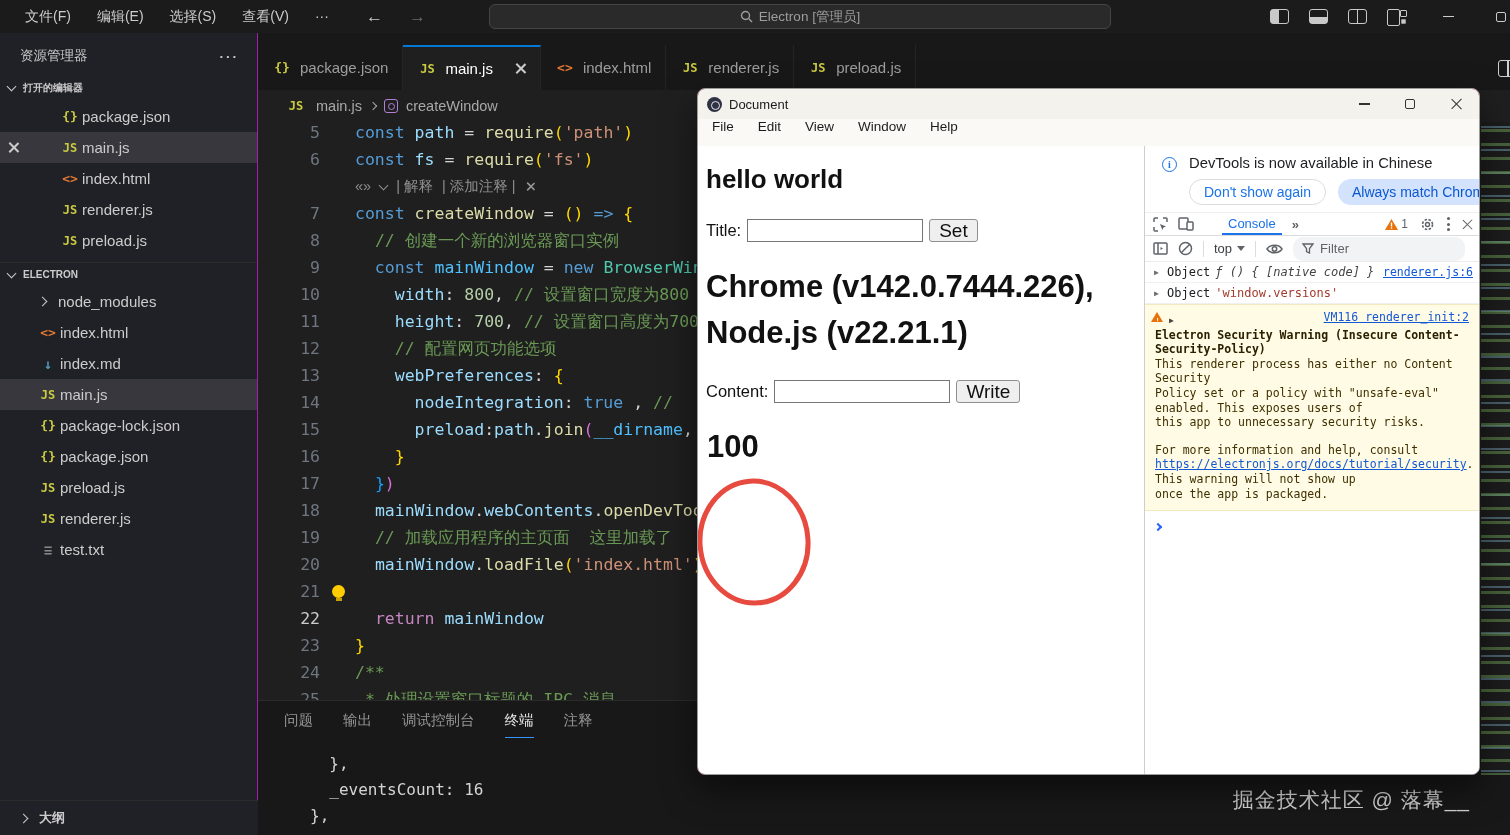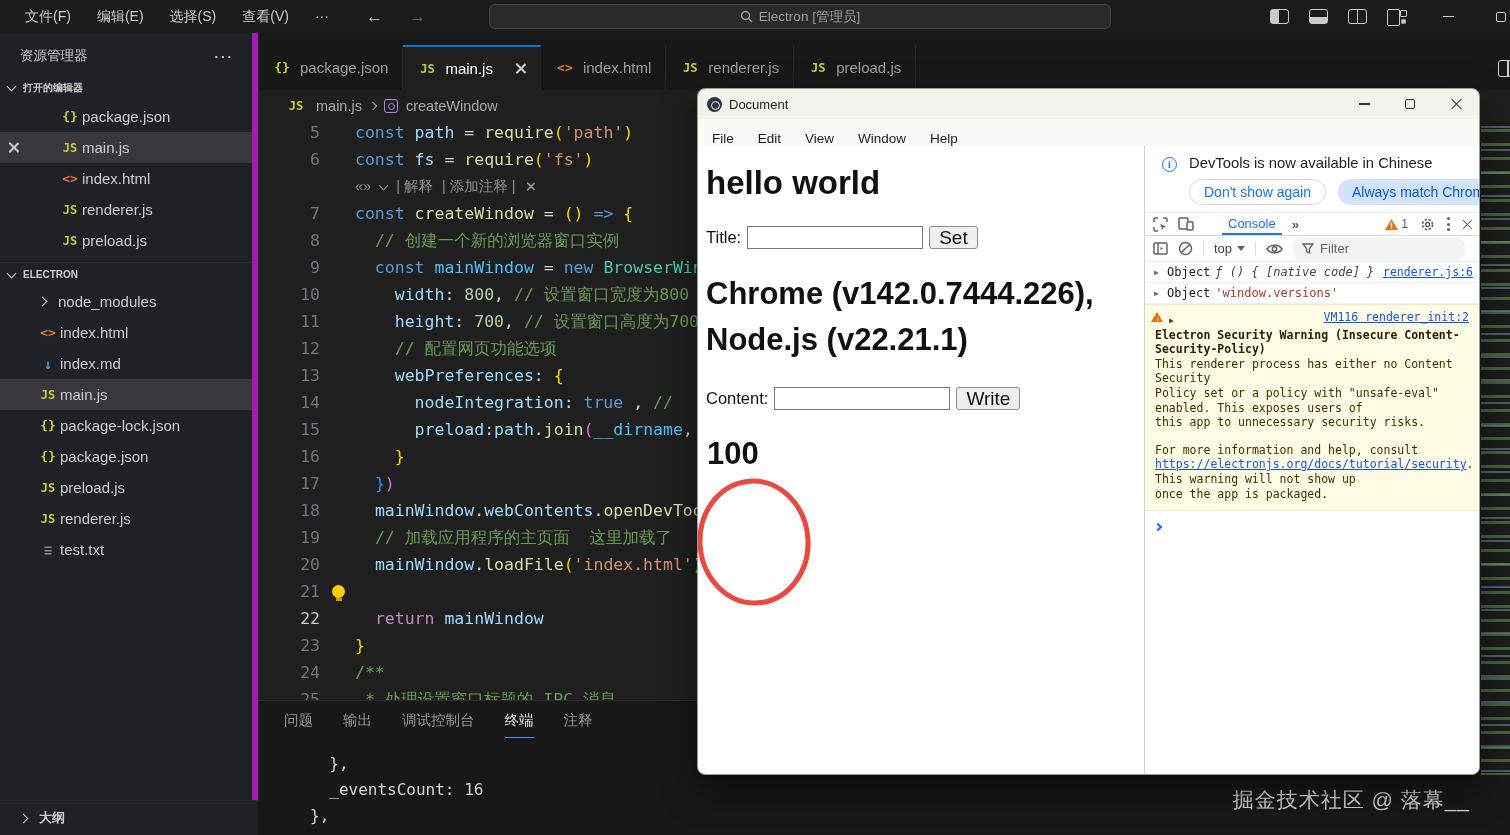--- a/index.html
+++ b/index.html
@@ -17,21 +17,21 @@
 .lay{width:19px;height:15px;border:1.4px solid #c9c9c9;border-radius:3px;position:relative}
 .lay-left::before{content:"";position:absolute;left:0;top:0;bottom:0;width:8px;background:#c9c9c9}
 .lay-panel::before{content:"";position:absolute;left:0;right:0;bottom:0;height:6px;background:#c9c9c9}
 .lay-right::before{content:"";position:absolute;left:8px;top:0;bottom:0;width:1.4px;background:#c9c9c9}
 .lay-grid{border:none;width:22px}
 .lay-grid::before{content:"";position:absolute;left:0;top:0;width:11px;height:15px;border:1.4px solid #c9c9c9;border-radius:2px}
 .lay-grid::after{content:"";position:absolute;right:2px;top:1px;width:5px;height:5px;border:1.3px solid #c9c9c9;border-radius:1px;box-shadow:0 8px 0 -1.3px #c9c9c9,0 8px 0 0 #1b1b1b inset}
 .minline{width:11px;height:1.6px;background:#cccccc}
 .maxbox{width:10px;height:10px;border:1.4px solid #cccccc;border-radius:2px}
 
-#sidebar{left:0;top:33px;width:258px;height:802px;background:#1f1f24;background:#202027;border-right:6px solid #a21caf;color:#cccccc;z-index:2}
+#sidebar{left:0;top:33px;width:258px;height:802px;background:#1f1f24;background:#202027;border-right:1px solid #a21caf;color:#cccccc;z-index:2}
 #sb-head{display:flex;align-items:center;justify-content:space-between;padding:14px 18px 10px 20px;font-size:13.5px}
 .dots3{letter-spacing:2px;color:#cccccc;font-weight:bold}
 .sec-head{display:flex;align-items:center;gap:8px;padding:6px 0 6px 8px;font-weight:bold;font-size:10px}
 .chev{display:inline-block;width:7px;height:7px;border-right:1.6px solid #cccccc;border-bottom:1.6px solid #cccccc}
 .chev.down{transform:rotate(45deg);margin-top:-3px}
 .chev.right{transform:rotate(-45deg)}
 .srow{display:flex;align-items:center;height:31px;font-size:15px;white-space:nowrap;cursor:default}
 .srow .slot{width:26px;display:flex;justify-content:center}
 .srow.sel{background:#37373d}
 .fi{display:inline-block;width:24px;text-align:center;font-weight:bold;font-size:12px;font-family:"DejaVu Sans Mono",monospace}
@@ -81,24 +81,24 @@
 #ewin-tb{height:30px;background:#f4f2ed;display:flex;align-items:center;padding-left:9px;gap:7px;font-size:13px;color:#1b1b1b}
 .eicon{width:15px;height:15px;border-radius:50%;background:#2f3242;position:relative}
 .eicon::before{content:"";position:absolute;left:4px;top:4px;width:7px;height:7px;border:1.3px solid #e8e8ee;border-radius:50%}
 #ewin-ctrl{position:absolute;right:0;top:0;display:flex}
 .ectl{width:46px;height:30px;display:flex;align-items:center;justify-content:center}
 .e-min{width:11px;height:1.5px;background:#333}
 .e-max{width:10px;height:10px;border:1.4px solid #333;border-radius:2px}
 .e-x{position:relative;width:12px;height:12px}
 .e-x::before,.e-x::after{content:"";position:absolute;left:5.5px;top:-1px;width:1.4px;height:14px;background:#333}
 .e-x::before{transform:rotate(45deg)}.e-x::after{transform:rotate(-45deg)}
-#ewin-menu{height:27px;background:#faf9f6;display:flex;align-items:flex-end;gap:24px;padding-left:14px;font-size:13.5px;color:#1b1b1b}
+#ewin-menu{height:27px;background:#faf9f6;display:flex;align-items:flex-start;gap:24px;padding-left:14px;font-size:13.5px;color:#1b1b1b}
 #ewin-body{position:absolute;left:0;top:57px;right:0;bottom:0;background:#fff}
 #app{position:absolute;left:0;top:0;width:446px;bottom:0;color:#111}
-#app h1.hello{font-size:33px;font-weight:bold;margin:18px 0 0 8px;font-family:"Liberation Sans",sans-serif}
+#app h1.hello{font-size:26px;font-weight:bold;margin:18px 0 0 8px;font-family:"Liberation Sans",sans-serif}
 .formrow{display:flex;align-items:center;gap:6px;margin-left:8px;font-size:16.5px}
 .formrow input{width:176px;height:23px;border:1px solid #767676;font-size:14px;padding:0 4px;background:#fff}
 .formrow button{height:23px;padding:0 9px;font-size:19px;background:#efefef;border:1px solid #8f8f8f;border-radius:3px;color:#111}
 #versions{font-size:31px;font-weight:bold;line-height:46px;margin:22px 0 0 8px;width:445px}
 #val100{font-size:31px;font-weight:bold;margin:26px 0 0 9px}
 #redcircle{position:absolute;left:-4px;top:330px;width:124px;height:136px}
 
 #devtools{position:absolute;left:446px;top:0;right:0;bottom:0;border-left:1px solid #cfcecb;background:#fff;color:#202124;font-size:14px}
 #dt-notice{padding:9px 0 0 0;height:66px;position:relative}
 .iico{position:absolute;left:17px;top:11px;width:15px;height:15px;border:1.5px solid #1a73e8;border-radius:50%;color:#1a73e8;font-size:10px;font-weight:bold;text-align:center;line-height:13px;font-family:"Liberation Serif",serif}

